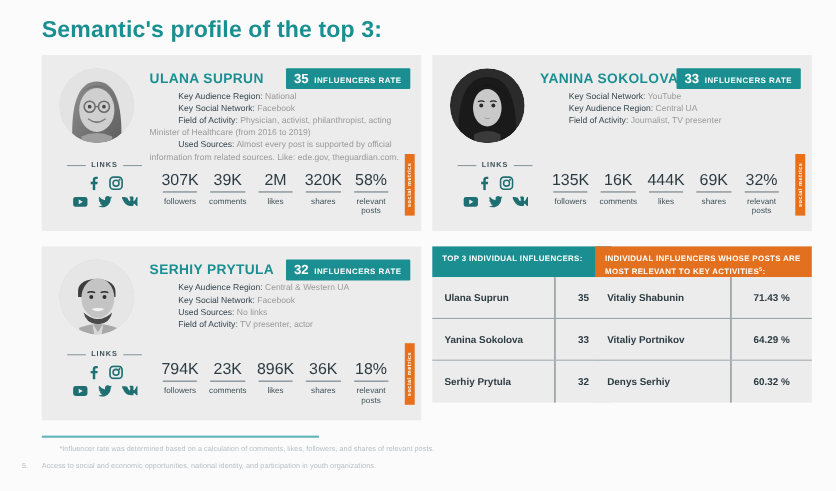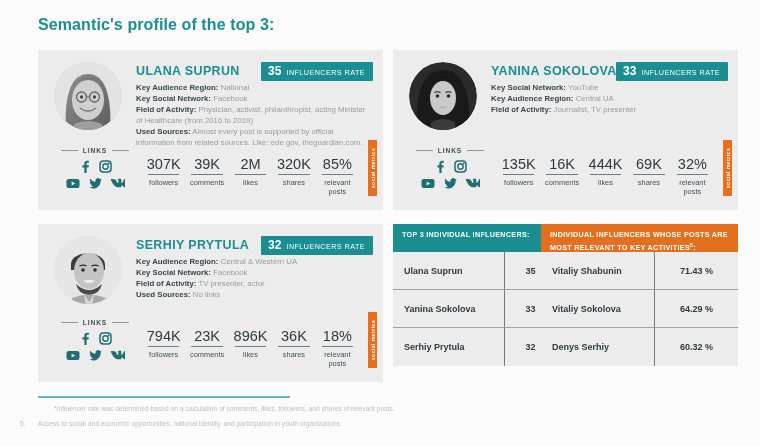--- a/index.html
+++ b/index.html
@@ -8,21 +8,21 @@
     background:#fbfbfb;
     font-family:"Liberation Sans", sans-serif;
     position:relative;overflow:hidden;
     color:#3b4a52;
   }
   .page{position:absolute;inset:0;}
 
   
   .page-title{
     position:absolute;left:38px;top:16px;
-    font-size:16px;font-weight:bold;color:#1a8f92;
+    font-size:21px;font-weight:bold;color:#1a8f92;
     letter-spacing:.1px;
   }
 
   
   .card{
     position:absolute;
     background:#ececec;
     overflow:hidden;
   }
   .card.c1{left:38px;top:50px;width:345px;height:160px;}
@@ -44,27 +44,27 @@
   }
 
   .badge{
     position:absolute;top:12px;right:10px;
     background:#1b8e91;color:#ffffff;
     padding:3px 8px 4px 7px;
     display:flex;align-items:baseline;gap:5px;
     border-radius:1px;
   }
   .badge .num{font-size:12px;font-weight:bold;line-height:1;}
-  .badge .lbl{font-size:7.2px;font-weight:normal;letter-spacing:.45px;line-height:1;}
+  .badge .lbl{font-size:7.2px;font-weight:bold;letter-spacing:.45px;line-height:1;}
 
   .details{
     position:absolute;left:98px;top:32px;right:10px;
     font-size:7.8px;line-height:11.1px;color:#9a9a9a;
   }
-  .details b{color:#37464f;font-weight:bold;}
+  .details b{color:#37464f;font-weight:normal;margin-left:26px;}
   .details .row{white-space:normal;}
 
   
   .links{
     position:absolute;left:16px;bottom:16px;width:82px;
     text-align:center;
   }
   .links-head{
     display:flex;align-items:center;justify-content:center;gap:5px;
     font-size:6.6px;font-weight:bold;letter-spacing:.9px;color:#3e5058;
@@ -123,21 +123,21 @@
     flex:1;font-size:9px;font-weight:bold;color:#2d3b42;
     padding-left:11px;box-sizing:border-box;
   }
   .tcell-val{
     width:52px;font-size:9px;font-weight:bold;color:#2d3b42;
     text-align:center;
     border-left:1.4px solid #6f7d84;
     align-self:stretch;display:flex;align-items:center;justify-content:center;
     box-sizing:border-box;
   }
-  .t2 .tcell-val{width:84px;}
+  .t2 .tcell-val{width:74px;}
 
   
   .rule{
     position:absolute;left:38px;top:396px;width:252px;height:1.6px;
     background:#66b7bd;
   }
   .fnote{
     position:absolute;font-size:6.6px;color:#b7bfc3;letter-spacing:.05px;
   }
   .fnote.f1{left:54px;top:405px;}
@@ -249,21 +249,21 @@
         <div class="val">2M</div>
         <div class="sep"></div>
         <div class="cap">likes</div>
       </div>
       <div class="stat">
         <div class="val">320K</div>
         <div class="sep"></div>
         <div class="cap">shares</div>
       </div>
       <div class="stat">
-        <div class="val">85%</div>
+        <div class="val">58%</div>
         <div class="sep"></div>
         <div class="cap">relevant posts</div>
       </div>
     </div>
 
     <div class="vtab">
       <span>social metrics</span>
     </div>
   </div>
 
@@ -403,22 +403,22 @@
     <div class="pname">SERHIY PRYTULA</div>
 
     <div class="badge">
       <span class="num">32</span>
       <span class="lbl">INFLUENCERS RATE</span>
     </div>
 
     <div class="details">
       <div class="row"><b>Key Audience Region:</b> <span>Central &amp; Western UA</span></div>
       <div class="row"><b>Key Social Network:</b> <span>Facebook</span></div>
+      <div class="row"><b>Used Sources:</b> <span>No links</span></div>
       <div class="row"><b>Field of Activity:</b> <span>TV presenter, actor</span></div>
-      <div class="row"><b>Used Sources:</b> <span>No links</span></div>
     </div>
 
     <div class="links">
       <div class="links-head">
         <i class="dash"></i>
         <span>LINKS</span>
         <i class="dash"></i>
       </div>
       <div class="icon-row">
         <span>
@@ -503,21 +503,21 @@
     </div>
   </div>
 
   <div class="tbl t2">
     <div class="thead"><span>INDIVIDUAL INFLUENCERS WHOSE POSTS ARE MOST RELEVANT TO KEY ACTIVITIES</span><sup>5</sup><span>:</span></div>
     <div class="trow">
       <div class="tcell-name">Vitaliy Shabunin</div>
       <div class="tcell-val">71.43 %</div>
     </div>
     <div class="trow">
-      <div class="tcell-name">Vitaliy Sokolova</div>
+      <div class="tcell-name">Vitaliy Portnikov</div>
       <div class="tcell-val">64.29 %</div>
     </div>
     <div class="trow">
       <div class="tcell-name">Denys Serhiy</div>
       <div class="tcell-val">60.32 %</div>
     </div>
   </div>
 
   <div class="rule"></div>
   <div class="fnote f1">*Influencer rate was determined based on a calculation of comments, likes, followers, and shares of relevant posts.</div>

